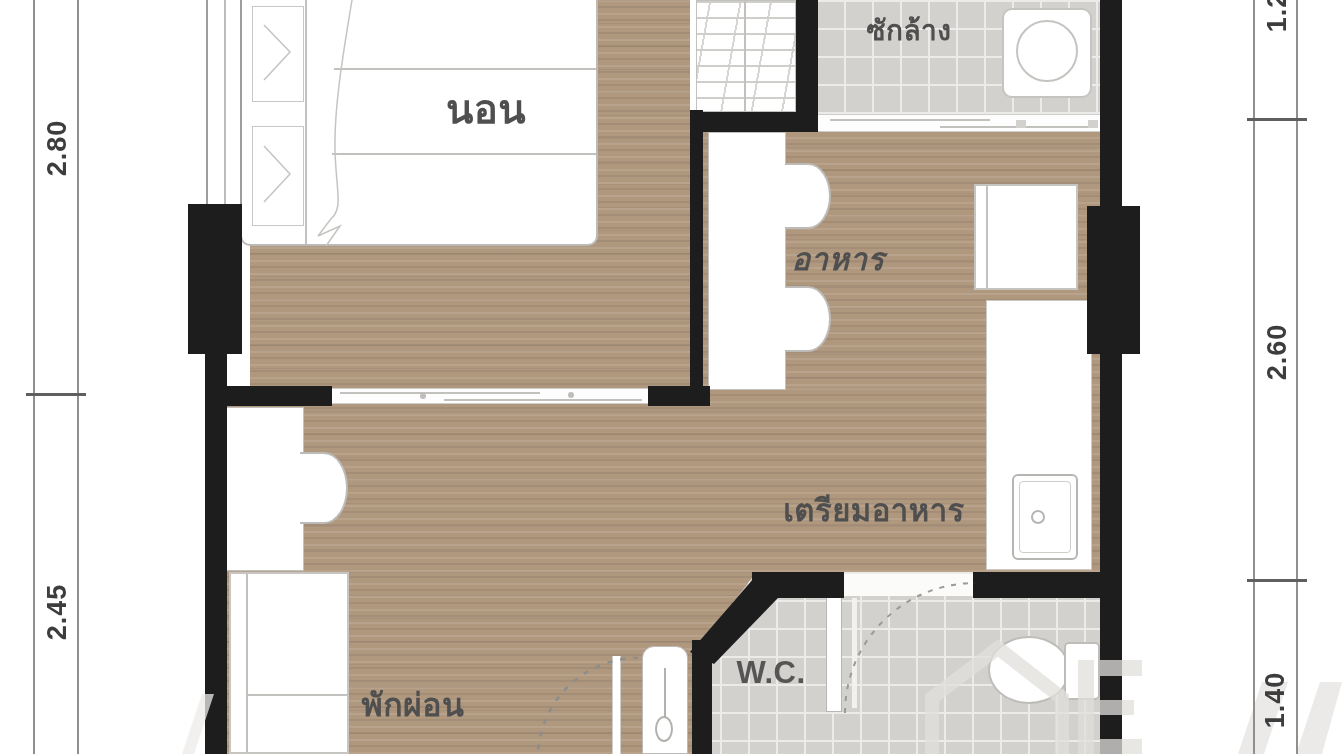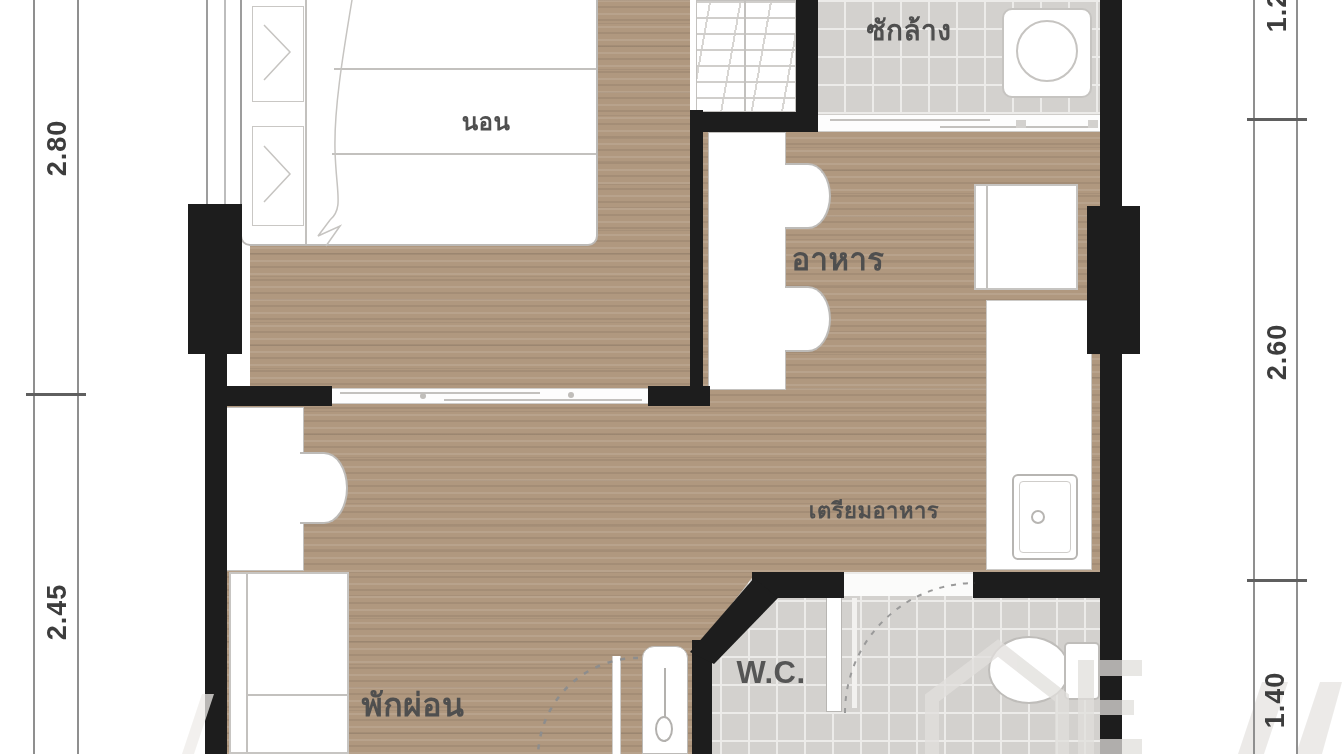--- a/index.html
+++ b/index.html
@@ -134,24 +134,24 @@
       <rect x="1078" y="660" width="16" height="94" fill="#e1dfdc"></rect>
       <rect x="1100" y="660" width="42" height="16" fill="#e1dfdc"></rect>
       <rect x="1100" y="700" width="34" height="15" fill="#e1dfdc"></rect>
       <rect x="1100" y="739" width="42" height="15" fill="#e1dfdc"></rect>
       <polygon points="1238,754 1262,682 1288,682 1264,754" fill="#e6e4e1"></polygon>
       <polygon points="1296,754 1320,682 1342,682 1322,754" fill="#e6e4e1"></polygon>
       <polygon points="182,754 202,694 214,694 194,754" fill="#edebe8"></polygon>
     </g>
   </svg>
 
-  <div class="room-label" style="left:486px;top:109px;font-size:24px;margin-top:12px;">นอน</div>
+  <div class="room-label" style="left:486px;top:109px;font-size:40px;">นอน</div>
   <div class="room-label" style="left:909px;top:30px;font-size:28px;">ซักล้าง</div>
-  <div class="room-label" style="left:838px;top:259px;font-size:31px;">อาหาร</div>
-  <div class="room-label" style="left:874px;top:510px;font-size:22px;font-family:Liberation Serif, serif;">เตรียมอาหาร</div>
+  <div class="room-label" style="left:838px;top:259px;font-size:31px;font-style:italic;">อาหาร</div>
+  <div class="room-label" style="left:874px;top:510px;font-size:31px;font-family:Liberation Serif, serif;">เตรียมอาหาร</div>
   <div class="room-label" style="left:413px;top:704px;font-size:32px;">พักผ่อน</div>
   <div class="room-label" style="left:771px;top:673px;font-size:31px;color:#555;">W.C.</div>
 
   <div class="abs dimline" style="left:33px;top:0;width:2px;height:754px;"></div>
   <div class="abs dimline" style="left:77px;top:0;width:2px;height:754px;"></div>
   <div class="abs dimtick" style="left:26px;top:393px;width:60px;height:2.5px;"></div>
   <div class="dim-label" style="left:57px;top:148px;">2.80</div>
   <div class="dim-label" style="left:57px;top:612px;">2.45</div>
 
   <div class="abs dimline" style="left:1253px;top:0;width:2px;height:754px;"></div>

